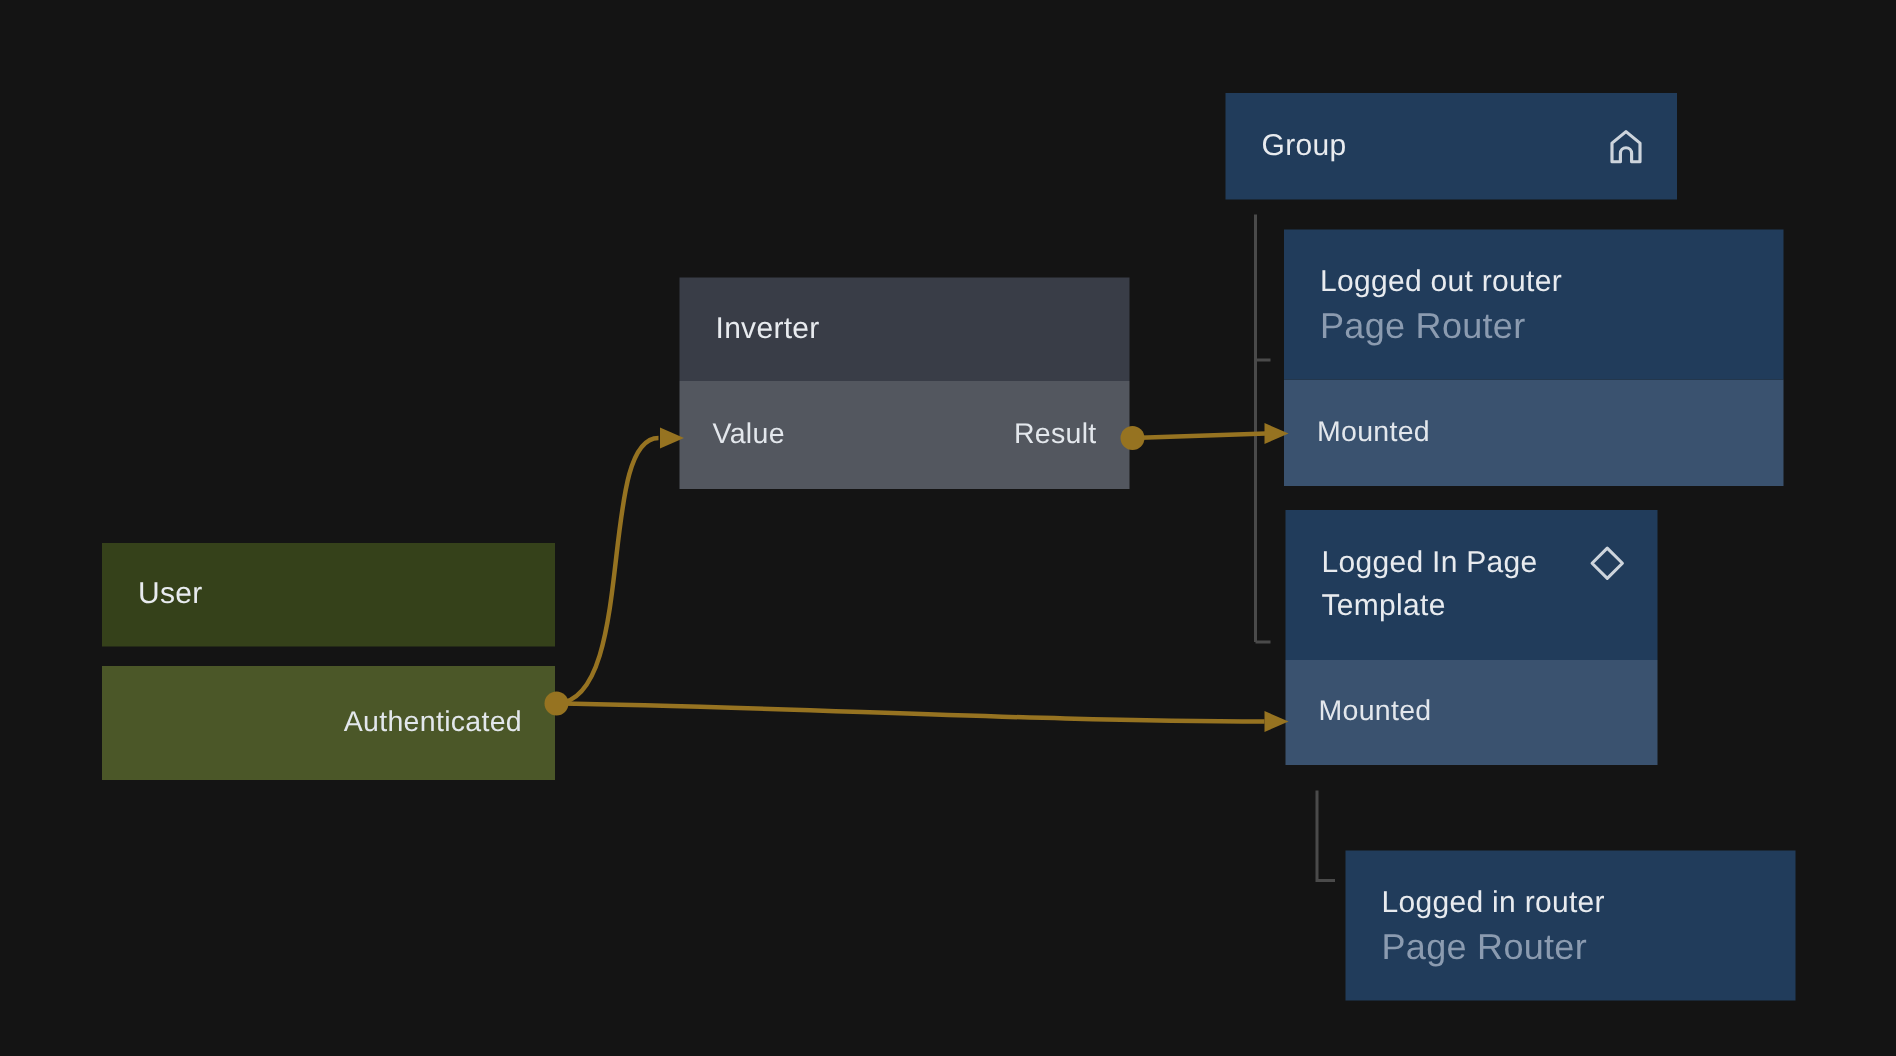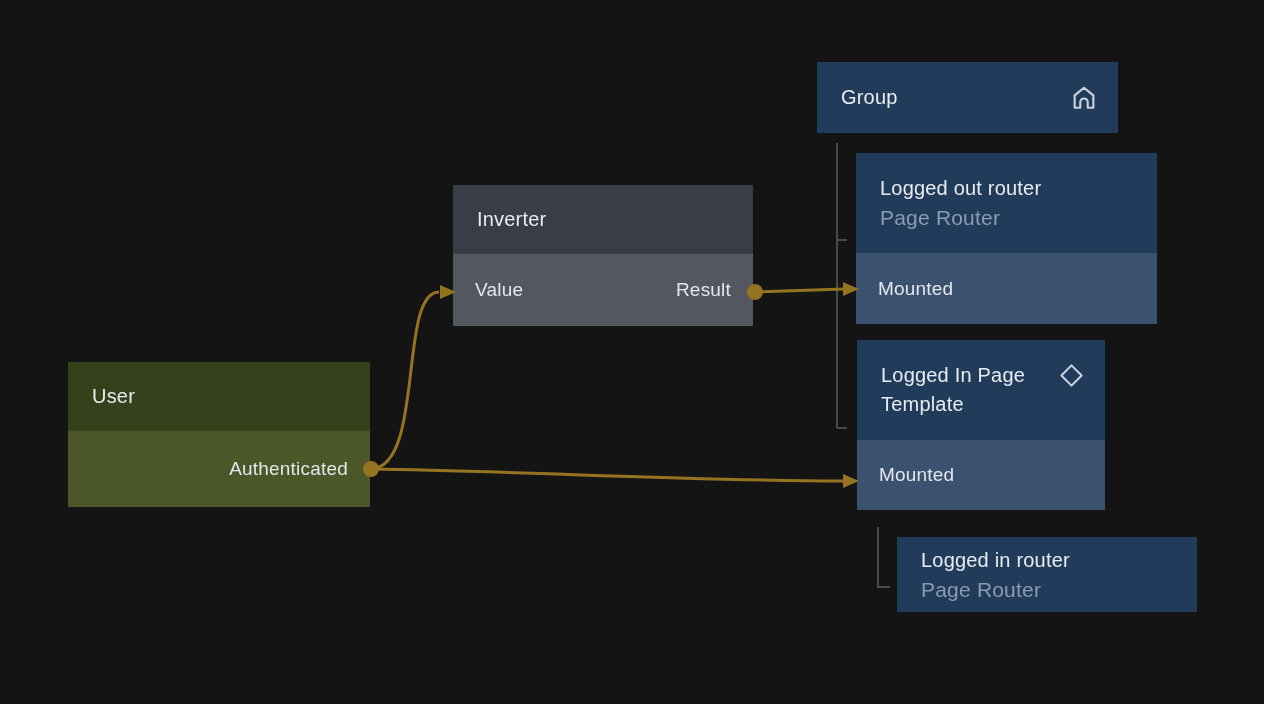--- a/index.html
+++ b/index.html
@@ -13,21 +13,21 @@
   .canvas{
     position:relative;width:1264px;height:704px;overflow:hidden;
     background:var(--bg);
     font-family:"Liberation Sans","DejaVu Sans",sans-serif;
     -webkit-font-smoothing:antialiased;
   }
   .node{position:absolute;display:flex;flex-direction:column;}
   .node-header{position:relative;display:flex;flex-direction:column;justify-content:center;
     padding:0 24px;box-sizing:border-box;}
   .node-title{font-size:20px;line-height:29px;color:var(--title);letter-spacing:.2px;}
-  .node-subtitle{font-size:21px;line-height:29px;color:var(--subtitle);letter-spacing:.2px;}
+  .node-subtitle{font-size:24px;line-height:29px;color:var(--subtitle);letter-spacing:.2px;}
   .node-body{display:flex;align-items:center;justify-content:space-between;
     padding:0 22px;box-sizing:border-box;}
   .port-label{font-size:19px;color:var(--port-text);letter-spacing:.2px;}
   .green .node-header{background:var(--green-header);}
   .green .node-body{background:var(--green-body);}
   .gray .node-header{background:var(--gray-header);}
   .gray .node-body{background:var(--gray-body);}
   .blue .node-header{background:var(--blue-header);}
   .blue .node-body{background:var(--blue-body);align-items:center;}
   .right{margin-left:auto;text-align:right;}
@@ -41,21 +41,21 @@
 </head>
 <body>
 
 <div class="canvas">
 
   <svg class="edges">
     <path class="tree-path" d="M837 143 V428 M837 240 H847 M837 428 H847"></path>
     <path class="tree-path" d="M878 527 V587 H890"></path>
   </svg>
 
-  <div class="node green" style="left:68px;top:362px;width:302px;">
+  <div class="node green" style="left:68px;top:362px;width:302px;gap:13px;">
     <div class="node-header" style="height:69px;">
       <div class="node-title">User</div>
     </div>
     <div class="node-body" style="height:76px;">
       <div class="port-label right">Authenticated</div>
     </div>
   </div>
 
   <div class="node blue" style="left:817px;top:62px;width:301px;">
     <div class="node-header" style="height:71px;">
@@ -71,21 +71,21 @@
   <div class="node gray" style="left:453px;top:185px;width:300px;">
     <div class="node-header" style="height:69px;">
       <div class="node-title">Inverter</div>
     </div>
     <div class="node-body" style="height:72px;">
       <div class="port-label">Value</div>
       <div class="port-label right">Result</div>
     </div>
   </div>
 
-  <div class="node blue" style="left:856px;top:153px;width:301px;border-radius:20px;">
+  <div class="node blue" style="left:856px;top:153px;width:333px;border-radius:20px;">
     <div class="node-header" style="height:100px;">
       <div class="node-title">Logged out router</div>
       <div class="node-subtitle">Page Router</div>
     </div>
     <div class="node-body" style="height:71px;">
       <div class="port-label">Mounted</div>
     </div>
   </div>
 
   <div class="node blue" style="left:857px;top:340px;width:248px;">
@@ -96,21 +96,21 @@
           <path d="M12 3 L21 12 L12 21 L3 12 Z"></path>
         </svg>
       </span>
     </div>
     <div class="node-body" style="height:70px;">
       <div class="port-label">Mounted</div>
     </div>
   </div>
 
   <div class="node blue" style="left:897px;top:537px;width:300px;">
-    <div class="node-header" style="height:75px;">
+    <div class="node-header" style="height:100px;margin-top:30px;">
       <div class="node-title">Logged in router</div>
       <div class="node-subtitle">Page Router</div>
     </div>
   </div>
 
   <svg class="edges">
     <path class="edge-path" d="M371 469 C425 467 398 292 439 292"></path>
     <polygon class="edge-arrow" points="440,285 456,292 440,299"></polygon>
     <path class="edge-path" d="M755 292 L844 289"></path>
     <polygon class="edge-arrow" points="843,282 859,289 843,296"></polygon>

